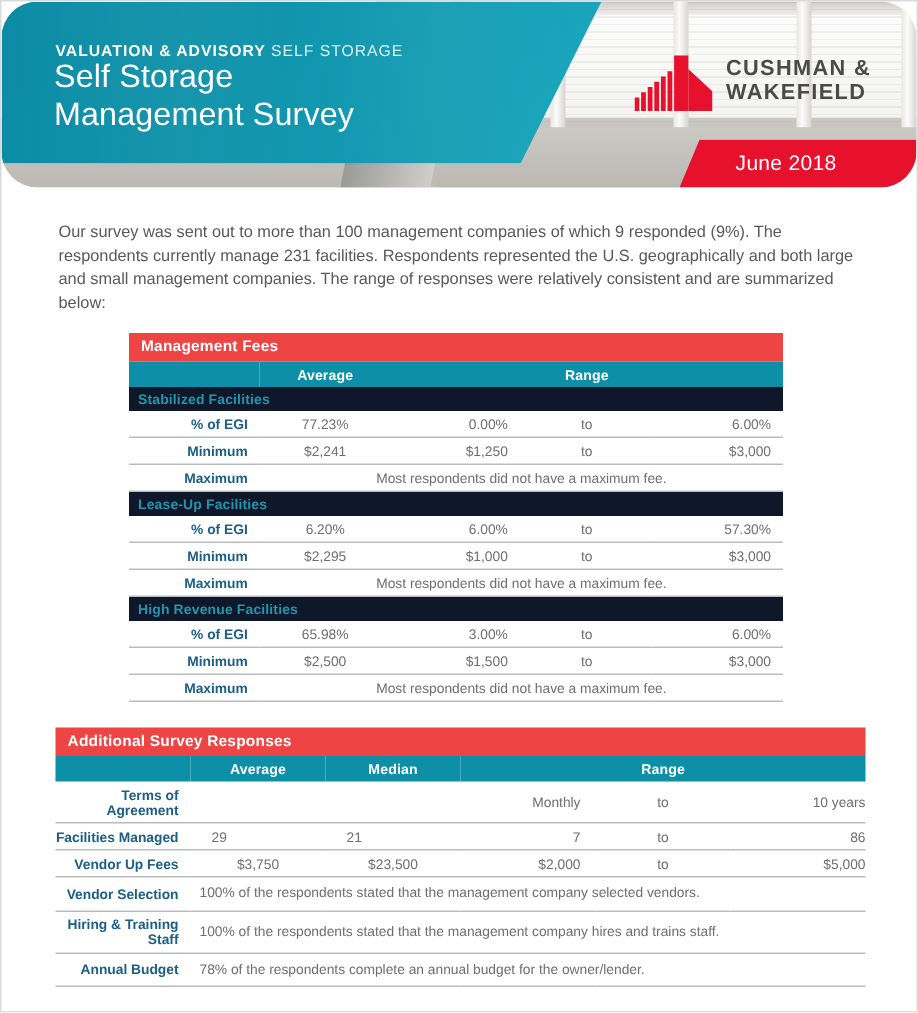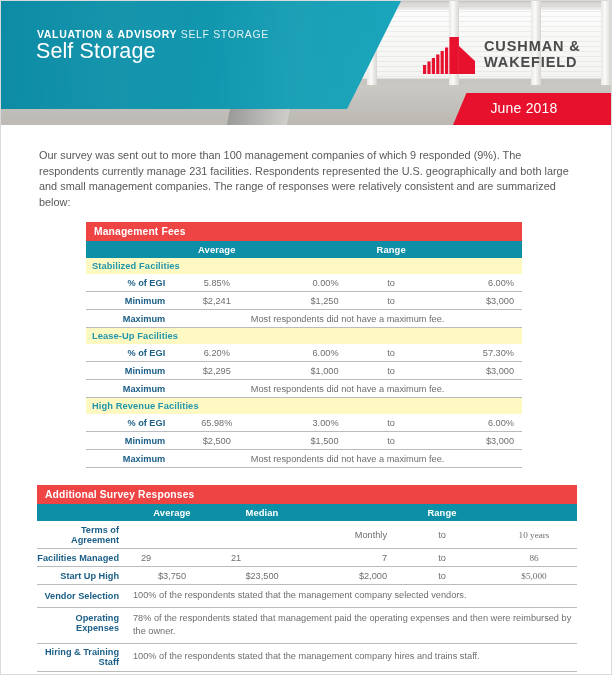--- a/index.html
+++ b/index.html
@@ -24,20 +24,21 @@
     border: 1px solid #d9dadb;
   }
 
   
   .header {
     position: relative;
     width: 610px;
     height: 124px;
     overflow: hidden;
     background: #f2f2f0;
+    border-radius: 24px;
   }
   
   .photo {
     position: absolute;
     left: 0; top: 0;
     width: 610px; height: 124px;
     background:
       linear-gradient(to bottom, #fdfdfd 0%, #f4f4f2 62%, #c9c7c2 63%, #bdbab5 100%);
   }
   .photo .doors {
@@ -172,21 +173,21 @@
   }
   .tbl-head td {
     background: #0e8fa8;
     color: #ffffff;
     font-weight: 700;
     font-size: 9.4px;
     padding: 3px 0;
     letter-spacing: .1px;
   }
   .sect td {
-    background: #fef9c3;
+    background: #0f172a;
     color: #2196ac;
     font-weight: 600;
     font-size: 9.3px;
     padding: 3px 0 3px 6px;
     letter-spacing: .1px;
   }
   .drow td {
     padding: 3.5px 0;
     border-bottom: 1px solid #b9bbbd;
     color: #6d6e70;
@@ -220,21 +221,21 @@
   .table2 {
     margin: 17px 0 0 36px;
     width: 540px;
     table-layout: fixed;
   }
   .table2 td.c-lbl  { width: 128px; }
   .table2 td.c-avg  { width: 112px; text-align: center; }
   .table2 td.c-med  { width: 122px; text-align: center; margin-top: 19px; }
   .table2 td.c-lo   { width: 80px;  text-align: right; padding-right: 10px; }
   .table2 td.c-to   { width: 36px;  text-align: center; }
-  .table2 td.c-hi   { width: 62px;  text-align: center; padding-left: 4px; font-family: Liberation Serif, serif; }
+  .table2 td.c-hi   { width: 62px;  text-align: right; padding-left: 4px; }
   .table2 td.c-num-l { text-align: left; padding-left: 14px; }
   .table2 td.wide {
     text-align: left;
     padding-left: 6px;
     line-height: 13.4px;
     padding-top: 4px;
     padding-bottom: 4px;
   }
   .table2 .hd-avg { text-align: center; }
   .table2 .hd-med { text-align: center; }
@@ -259,20 +260,21 @@
 
     <div class="teal"></div>
     <div class="teal-texture"></div>
 
     <div class="eyebrow">
       <b>VALUATION &amp; ADVISORY</b><span class="light"> SELF STORAGE</span>
     </div>
 
     <div class="h1">
       <div>Self Storage</div>
+      <div>Management Survey</div>
     </div>
 
     <div class="logo">
       <svg class="logo-mark" viewBox="0 0 52 40">
         <rect x="0" y="31" width="3.2" height="9" fill="#e8112d"></rect>
         <rect x="4.4" y="27.5" width="3.2" height="12.5" fill="#e8112d"></rect>
         <rect x="8.8" y="24" width="3.2" height="16" fill="#e8112d"></rect>
         <rect x="13.2" y="20.5" width="3.2" height="19.5" fill="#e8112d"></rect>
         <rect x="17.6" y="17" width="3.2" height="23" fill="#e8112d"></rect>
         <rect x="22" y="13.5" width="3.2" height="26.5" fill="#e8112d"></rect>
@@ -301,21 +303,21 @@
         <td class="c-lbl"></td>
         <td class="c-avg hd-avg">Average</td>
         <td class="c-lo hd-rng" colspan="3" style="text-align:center;padding-right:0">Range</td>
       </tr>
 
       <tr class="sect">
         <td colspan="5">Stabilized Facilities</td>
       </tr>
       <tr class="drow">
         <td class="c-lbl lbl">% of EGI</td>
-        <td class="c-avg">5.85%</td>
+        <td class="c-avg">77.23%</td>
         <td class="c-lo">0.00%</td>
         <td class="c-to">to</td>
         <td class="c-hi">6.00%</td>
       </tr>
       <tr class="drow">
         <td class="c-lbl lbl">Minimum</td>
         <td class="c-avg">$2,241</td>
         <td class="c-lo">$1,250</td>
         <td class="c-to">to</td>
         <td class="c-hi">$3,000</td>
@@ -393,37 +395,33 @@
       </tr>
       <tr class="drow">
         <td class="c-lbl lbl">Facilities Managed</td>
         <td class="c-avg c-num-l">29</td>
         <td class="c-med c-num-l">21</td>
         <td class="c-lo">7</td>
         <td class="c-to">to</td>
         <td class="c-hi">86</td>
       </tr>
       <tr class="drow">
-        <td class="c-lbl lbl">Start Up High</td>
+        <td class="c-lbl lbl">Vendor Up Fees</td>
         <td class="c-avg">$3,750</td>
         <td class="c-med">$23,500</td>
         <td class="c-lo">$2,000</td>
         <td class="c-to">to</td>
         <td class="c-hi">$5,000</td>
       </tr>
 
       <tr class="drow">
         <td class="c-lbl lbl">Vendor Selection</td>
         <td class="wide" colspan="5">100% of the respondents stated that the management company selected vendors.</td>
       </tr>
       <tr class="drow">
-        <td class="c-lbl lbl" style="vertical-align:top;padding-top:5px">Operating Expenses</td>
-        <td class="wide" colspan="5">78% of the respondents stated that management paid the operating expenses and then were reimbursed by the owner.</td>
-      </tr>
-      <tr class="drow">
         <td class="c-lbl lbl">Hiring &amp; Training Staff</td>
         <td class="wide" colspan="5">100% of the respondents stated that the management company hires and trains staff.</td>
       </tr>
       <tr class="drow">
         <td class="c-lbl lbl">Annual Budget</td>
         <td class="wide" colspan="5">78% of the respondents complete an annual budget for the owner/lender.</td>
       </tr>
 
     </tbody>
   </table>

